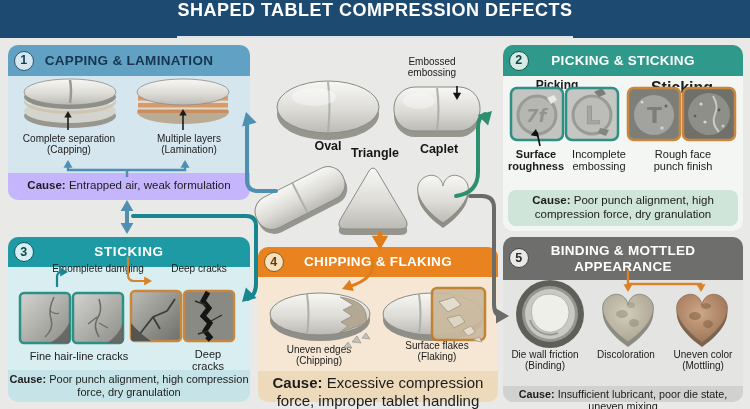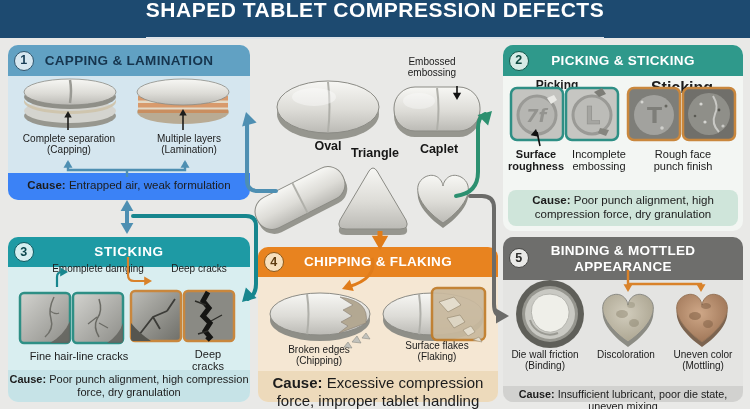--- a/index.html
+++ b/index.html
@@ -1,39 +1,39 @@
 <!DOCTYPE html>
 <html><head>
 <meta charset="utf-8">
 <style>
   html,body{margin:0;padding:0;background:#e9e9e7;}
   .stage{position:relative;width:750px;height:409px;background:#e9e9e7;
          font-family:"Liberation Sans",sans-serif;overflow:hidden;}
   .titlebar{position:absolute;left:0;top:0;width:750px;height:38px;background:#1d4a70;
             display:flex;align-items:center;justify-content:center;}
-  .titlebar span{color:#ffffff;font-size:21px;font-weight:bold;letter-spacing:.5px;
+  .titlebar span{color:#ffffff;font-size:18px;font-weight:bold;letter-spacing:.5px;
                  border-bottom:2.5px solid #dde3e9;padding-bottom:17px;line-height:1;}
   .panel{position:absolute;border-radius:10px;}
   .phead{position:absolute;left:0;top:0;width:100%;border-radius:10px 10px 0 0;
          display:flex;align-items:center;justify-content:center;text-align:center;
          font-weight:bold;font-size:13.5px;letter-spacing:.3px;line-height:1.15;}
   .badge{position:absolute;left:6px;top:50%;transform:translateY(-50%);
          width:20px;height:20px;border-radius:50%;display:flex;align-items:center;
          justify-content:center;font-size:12.5px;font-weight:bold;box-sizing:border-box;}
   .cause{position:absolute;left:0;bottom:0;width:100%;box-sizing:border-box;text-align:center;
          border-radius:0 0 10px 10px;color:#1c1c1c;}
   .lbl{position:absolute;text-align:center;color:#1b1b1b;font-size:10px;line-height:1.12;}
   .bold{font-weight:bold;}
   .overlay{position:absolute;left:0;top:0;pointer-events:none;}
   svg text{font-family:"DejaVu Sans",sans-serif;}
   
   .p1{left:8px;top:45px;width:242px;height:155px;background:#d5e6ef;}
   .p1 .phead{height:31px;background:#61a1c3;color:#16354e;}
   .p1 .badge{background:#d7e7f0;border:1.5px solid #31566e;color:#173c55;}
-  .p1 .cause{height:27px;background:#3b82f6;font-size:11.5px;padding-top:6px;}
+  .p1 .cause{height:27px;background:#c4b5fd;font-size:11.5px;padding-top:6px;}
   
   .p2{left:503px;top:45px;width:240px;height:186px;background:#f3f6f3;}
   .p2 .phead{height:31px;background:#2f998b;color:#ffffff;}
   .p2 .badge{background:#d6ebe6;border:1.5px solid #14584d;color:#0f4a41;}
   .p2 .cause{left:5px;bottom:5px;width:230px;border-radius:8px;background:#cfe5da;
              font-size:11.5px;padding:4px 2px;line-height:1.2;}
   
   .p3{left:8px;top:237px;width:242px;height:165px;background:#d9eef0;}
   .p3 .phead{height:30px;background:#1e9aa4;color:#ffffff;letter-spacing:.6px;}
   .p3 .badge{background:#d5eef0;border:1.5px solid #0f5a61;color:#0c474d;}
@@ -108,21 +108,21 @@
       <span>Poor punch alignment, high compression force, dry granulation</span>
     </div>
   </div>
 
   <div class="panel p4">
     <div class="phead">
       <span class="badge">4</span>
       <span>CHIPPING &amp; FLAKING</span>
     </div>
     <div class="lbl" style="left:2px;top:97px;width:118px;">
-      <div>Broken edges</div>
+      <div>Uneven edges</div>
       <div>(Chipping)</div>
     </div>
     <div class="lbl" style="left:122px;top:81px;width:114px;margin-top:12px;">
       <div>Surface flakes</div>
       <div>(Flaking)</div>
     </div>
     <div class="cause">
       <span class="bold">Cause:</span>
       <span>Excessive compression force, improper tablet handling</span>
     </div>

